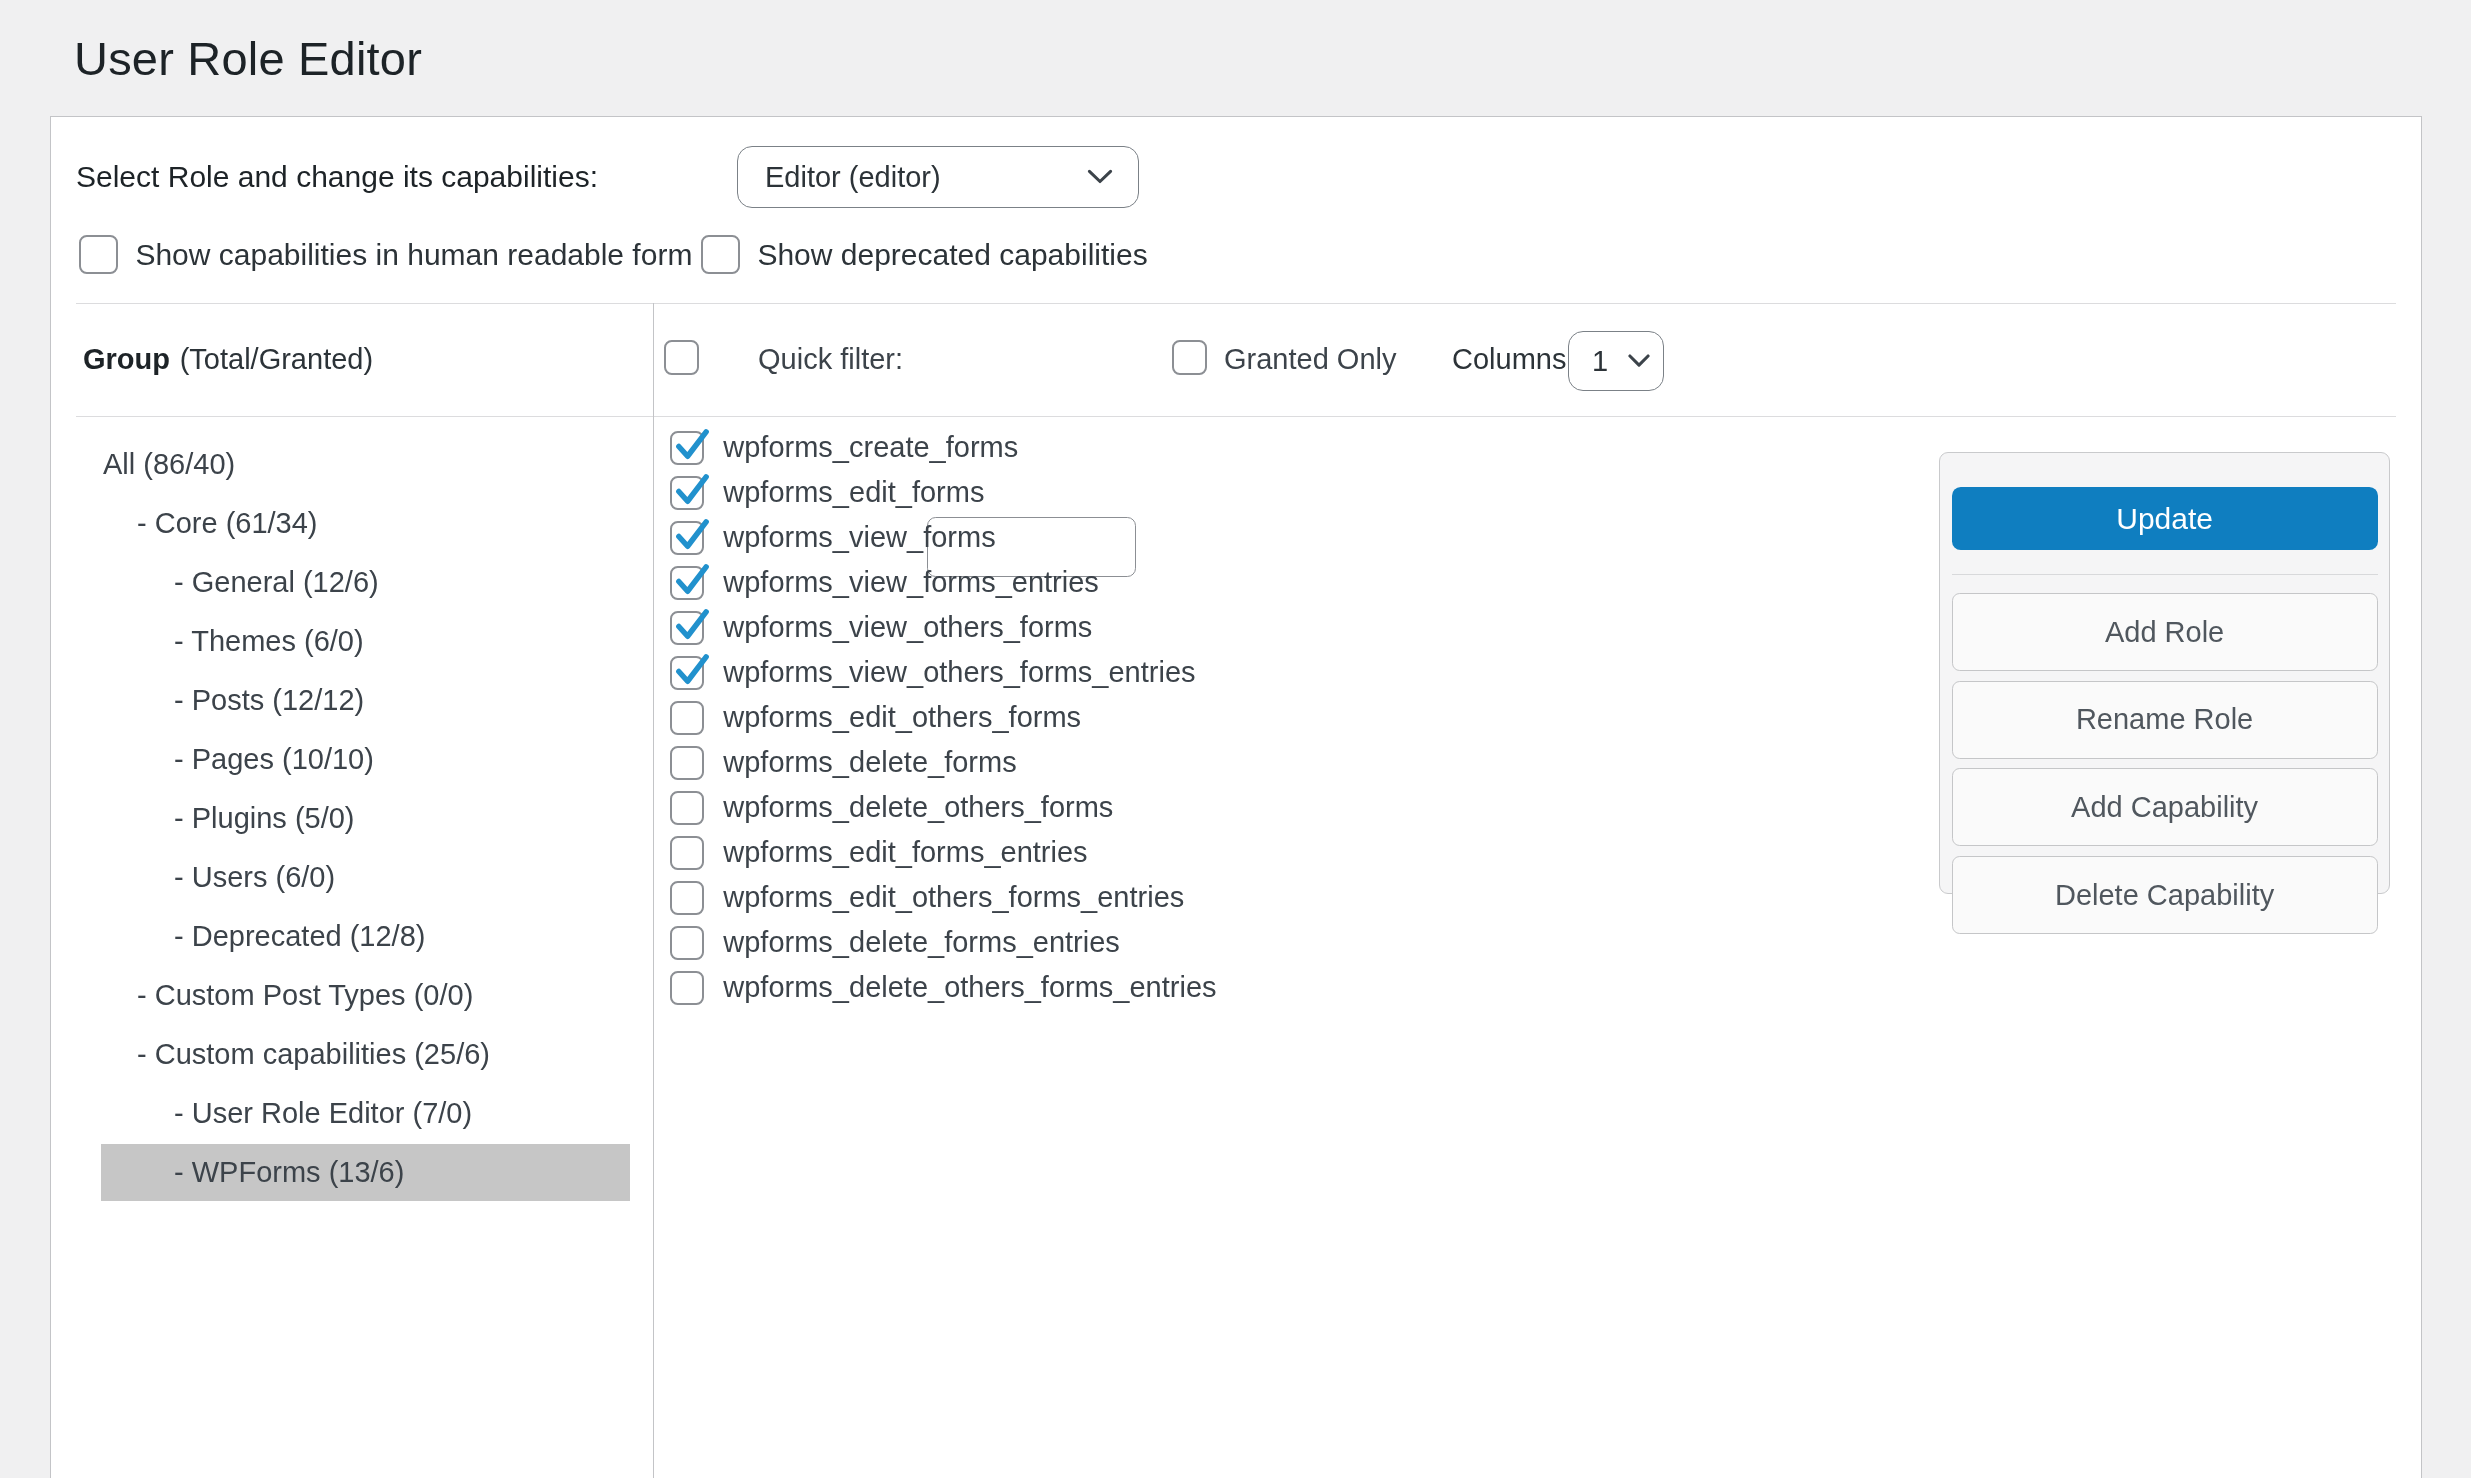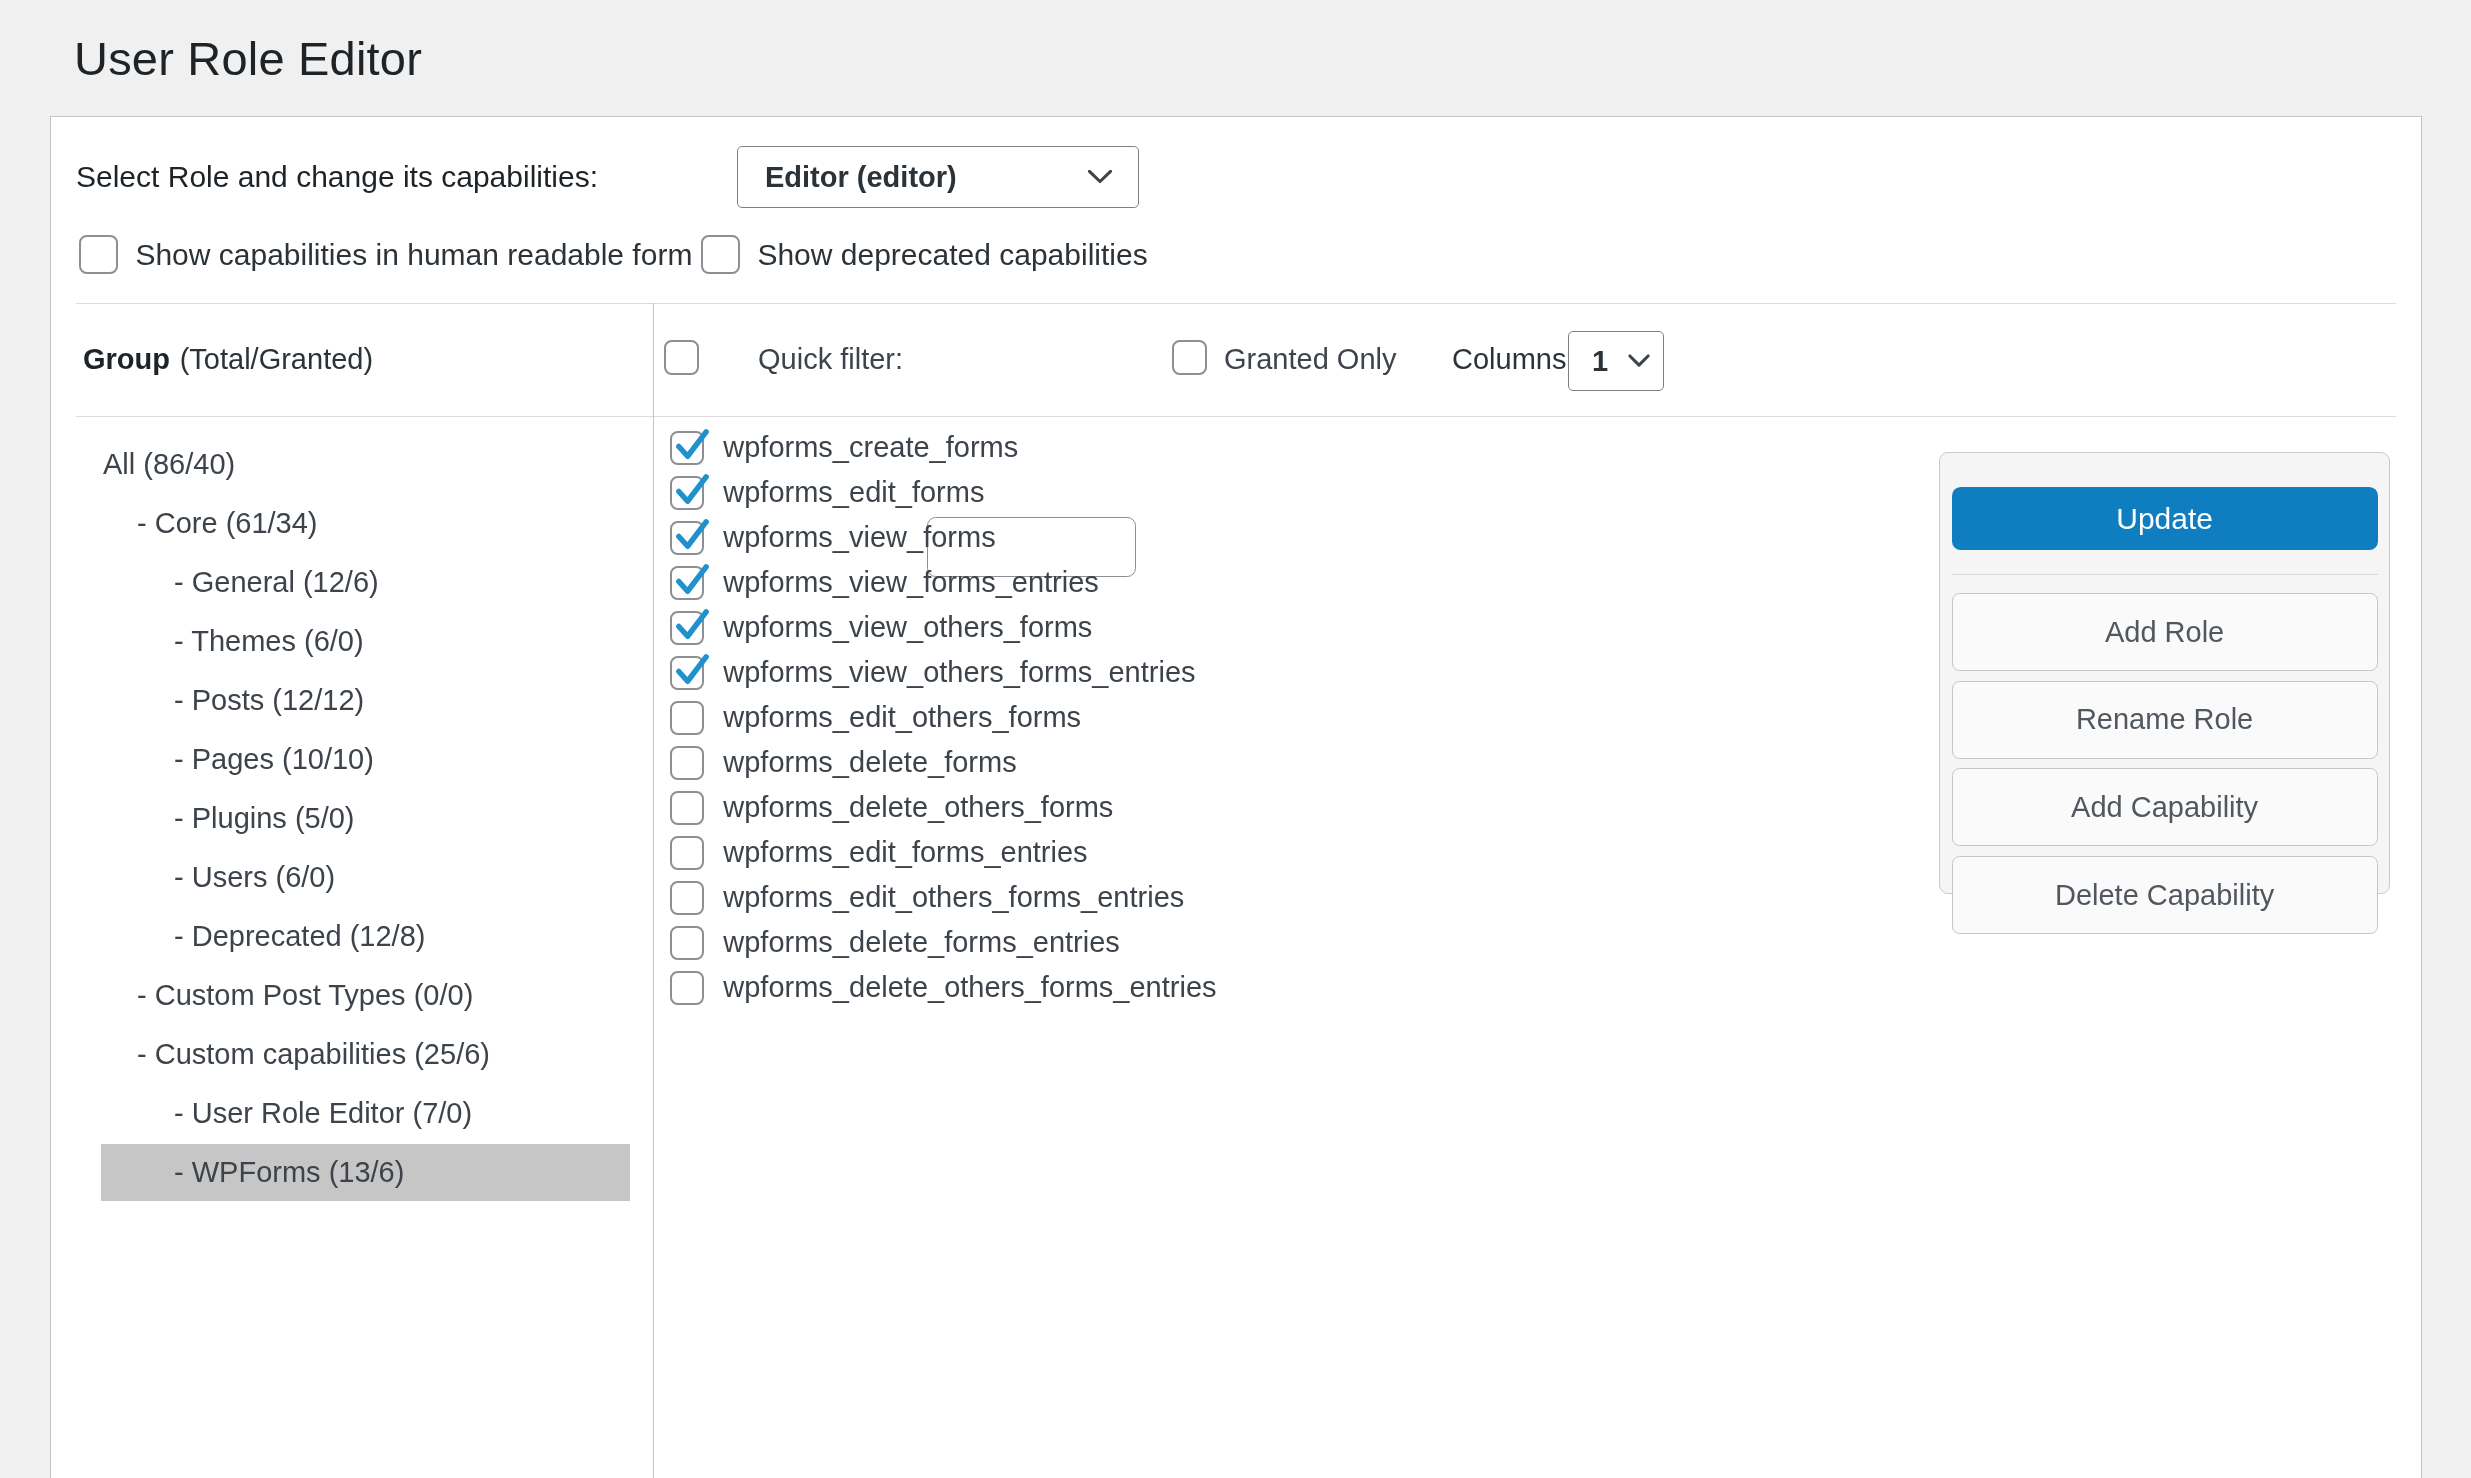--- a/index.html
+++ b/index.html
@@ -35,22 +35,22 @@
     margin-left:21px;
   }
   .main-panel{
     position:absolute;left:50px;top:116px;width:2372px;height:1390px;
     background:var(--panel-bg);border:1px solid var(--panel-border);
   }
   
   .role-row{position:absolute;left:25px;top:29px;height:62px;display:flex;align-items:center;}
   .role-label{font-size:30px;font-weight:normal;color:var(--text-dark);}
   .select{
-    position:absolute;border:1.9px solid var(--input-border);border-radius:5px;
-    background:#fff;display:flex;align-items:center;cursor:pointer;font-weight:bold;
+    position:absolute;border:1.9px solid var(--input-border);border-radius:15px;
+    background:#fff;display:flex;align-items:center;cursor:pointer;
   }
   .role-select{left:686px;top:29px;width:402px;height:62px;padding-left:27px;}
   .select .sel-text{font-size:29px;color:var(--text-body);}
   .chev{margin-left:auto;flex:none;}
   .role-select .chev{margin-right:25px;}
   .chev svg{display:block;}
   .chev path{fill:none;stroke:var(--text-soft);stroke-width:3.2;stroke-linecap:round;stroke-linejoin:round;}
   
   .opts-row{position:absolute;left:0;top:118px;width:100%;height:39px;padding-left:32px;}
   .cb{

